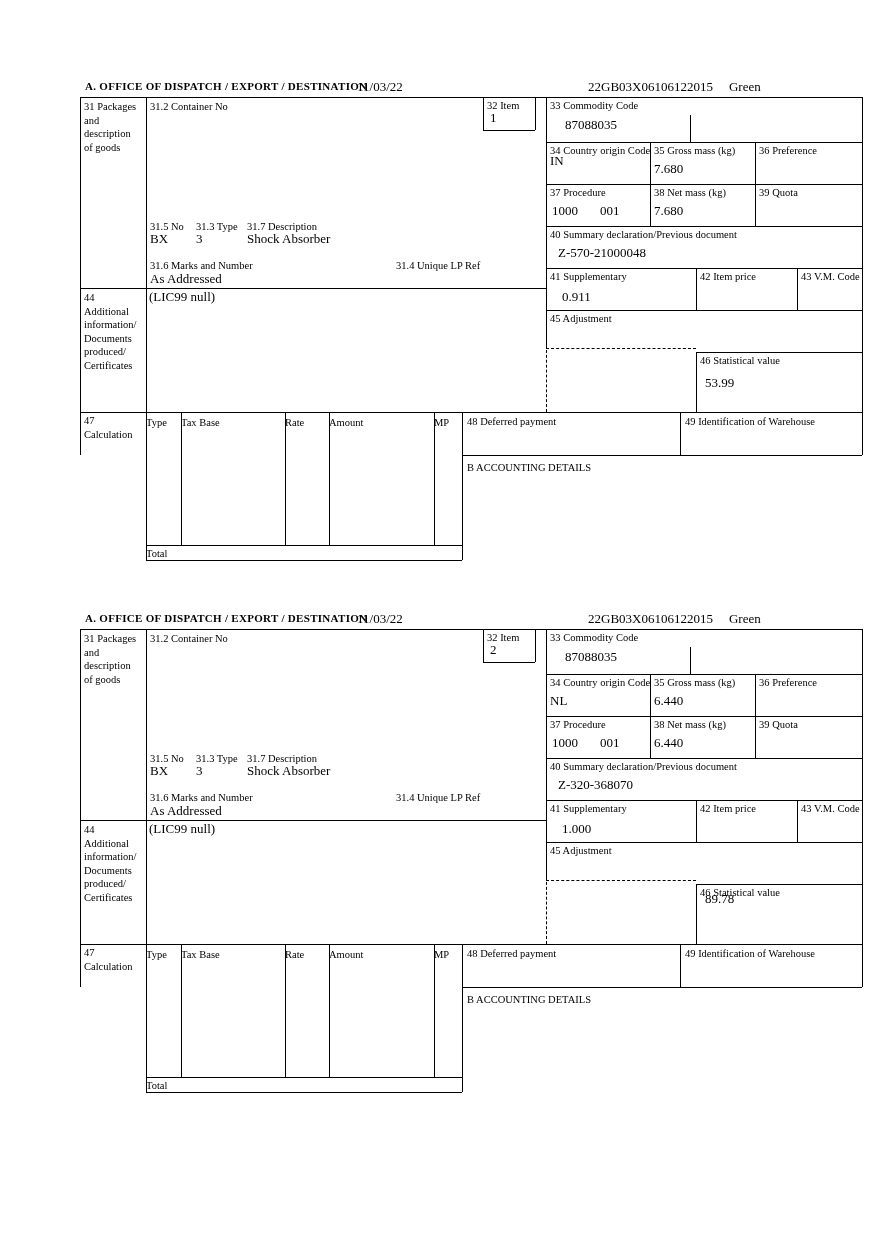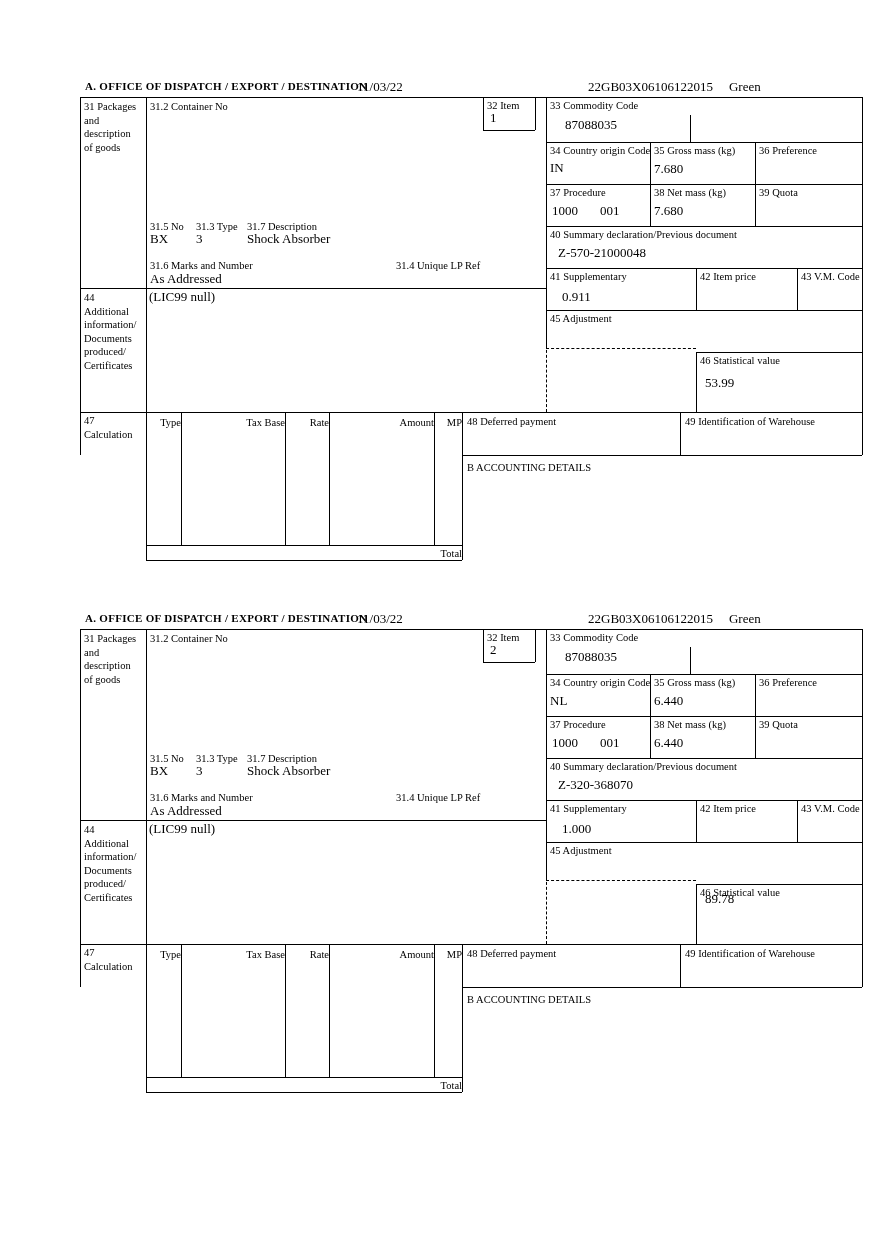--- a/index.html
+++ b/index.html
@@ -11,21 +11,21 @@
     background: #ffffff;
     color: #000;
     font-family: "Liberation Serif", "DejaVu Serif", serif;
     overflow: hidden;
   }
   .section { position: absolute; left: 0; width: 882px; height: 500px; }
   .t { position: absolute; white-space: pre-line; }
   .lbl { font-size: 10.5px; line-height: 13.5px; }
   .val { font-size: 13px; line-height: 14px; }
   .hdr { font-size: 11px; font-weight: bold; letter-spacing: .3px; }
-  .ctr { text-align: right; }
+  .ctr { text-align: left; }
   .gap  { margin-left: 16px; }
   .gap2 { margin-left: 22px; }
   .hl { position: absolute; height: 0; border-top: 1px solid #000; }
   .vl { position: absolute; width: 0; border-left: 1px solid #000; }
   .dash-h { border-top-style: dashed; }
   .dash-v { border-left-style: dashed; }
 </style>
 </head>
 <body>
 
@@ -74,21 +74,21 @@
     <div class="t lbl" style="left:84px;top:22px">31 Packages
 and
 description
 of goods</div>
     <div class="t lbl" style="left:150px;top:22px">31.2 Container No</div>
     <div class="t lbl" style="left:487px;top:21px">32 Item</div>
     <div class="t val" style="left:490px;top:33px">1</div>
     <div class="t lbl" style="left:550px;top:21px">33 Commodity Code</div>
     <div class="t val" style="left:565px;top:40px">87088035</div>
     <div class="t lbl" style="left:550px;top:66px">34 Country origin Code</div>
-    <div class="t val" style="left:550px;top:83px">IN</div>
+    <div class="t val" style="left:550px;top:76px">IN</div>
     <div class="t lbl" style="left:654px;top:66px">35 Gross mass (kg)</div>
     <div class="t val" style="left:654px;top:84px">7.680</div>
     <div class="t lbl" style="left:759px;top:66px">36 Preference</div>
     <div class="t lbl" style="left:550px;top:108px">37 Procedure</div>
     <div class="t val" style="left:552px;top:126px"><span>1000</span><span class="gap2">001</span></div>
     <div class="t lbl" style="left:654px;top:108px">38 Net mass (kg)</div>
     <div class="t val" style="left:654px;top:126px">7.680</div>
     <div class="t lbl" style="left:759px;top:108px">39 Quota</div>
     <div class="t lbl" style="left:150px;top:142px">31.5 No</div>
     <div class="t lbl" style="left:196px;top:142px">31.3 Type</div>

